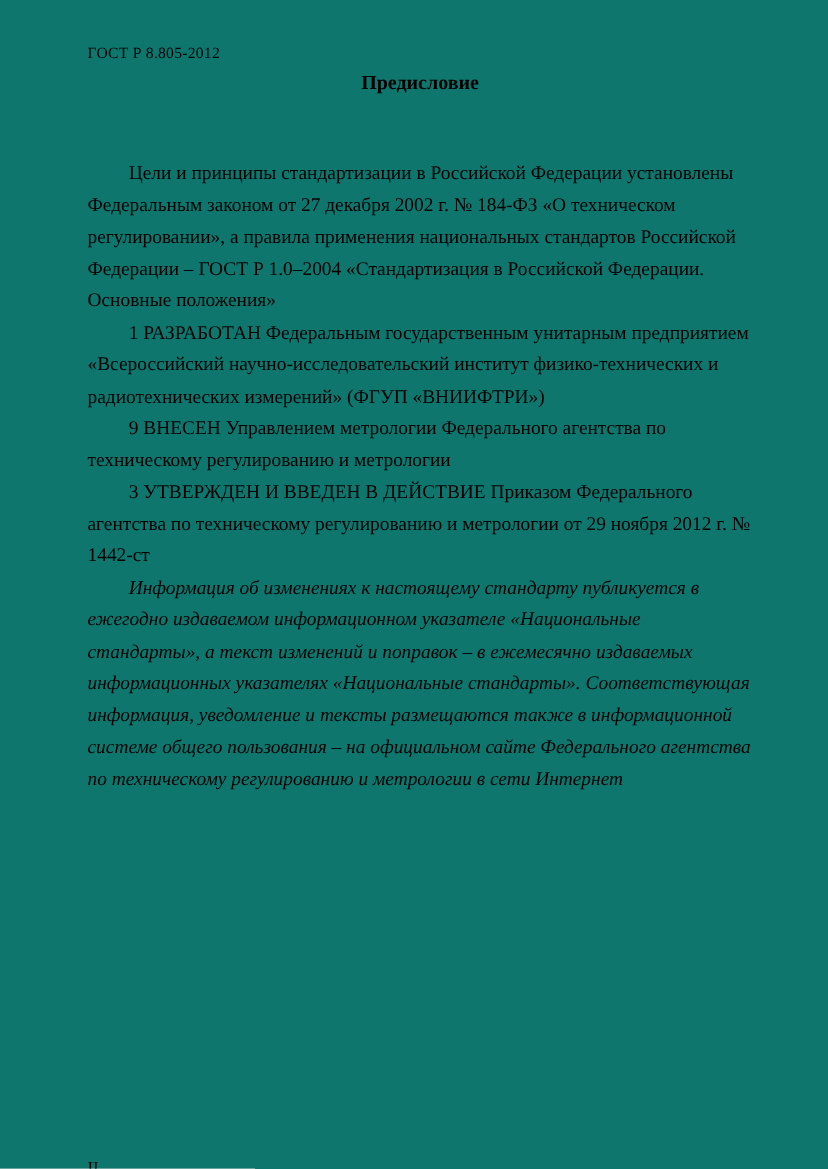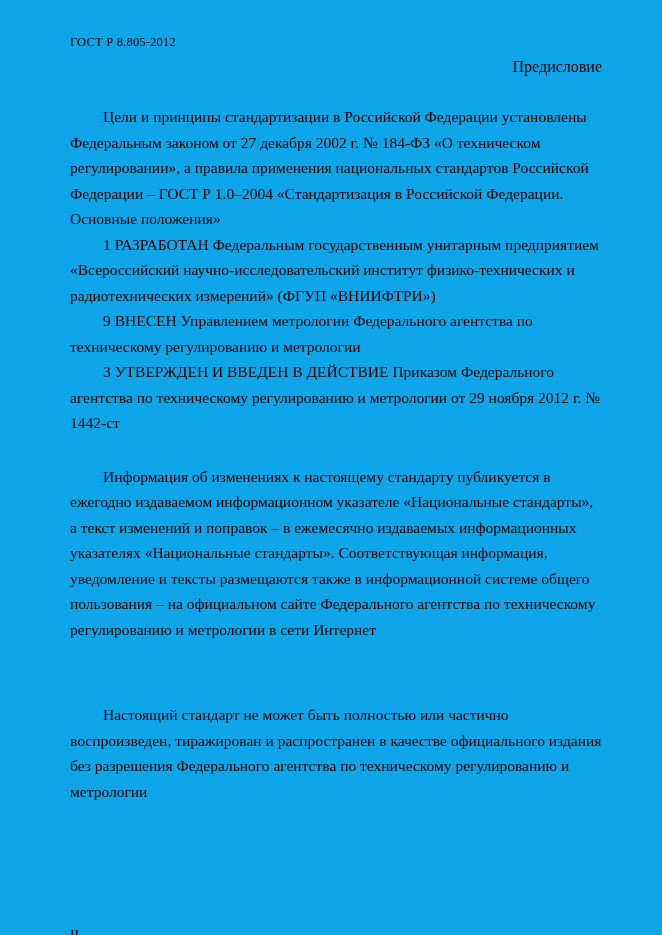--- a/index.html
+++ b/index.html
@@ -5,56 +5,56 @@
   html, body {
     margin: 0;
     padding: 0;
     background: #e8e8e8;
   }
   .page {
     position: relative;
     width: 662px;
     height: 935px;
     margin: 0 auto;
-    background: #0ea5e9;
+    background: #0f766e;
     color: #000000;
     font-family: "Liberation Serif", "DejaVu Serif", serif;
     overflow: hidden;
   }
   .doc-header {
     position: absolute;
     top: 35px;
     left: 70px;
     font-size: 12.5px;
     letter-spacing: 0.2px;
   }
   .doc-title {
     position: absolute;
     top: 58px;
     left: 70px;
     width: 532px;
-    text-align: right;
-    font-weight: normal;
+    text-align: center;
+    font-weight: bold;
     font-size: 16px;
   }
   .doc-body {
     position: absolute;
-    top: 104px;
+    top: 126px;
     left: 70px;
     width: 532px;
     font-size: 15.5px;
     line-height: 25.5px;
     text-align: left;
   }
   .doc-body p {
     margin: 0;
     text-indent: 33px;
   }
   p.note {
-    margin-top: 28px;
+    font-style: italic;
   }
   p.copyright {
     text-indent: 0;
     text-align: right;
   }
   p.reproduction {
     margin-top: 60px;
   }
   .page-number {
     position: absolute;
@@ -71,18 +71,17 @@
   <div class="doc-header">ГОСТ Р 8.805-2012</div>
 
   <div class="doc-title">Предисловие</div>
 
   <div class="doc-body">
     <p>Цели и принципы стандартизации в Российской Федерации установлены Федеральным законом от 27 декабря 2002 г. № 184-ФЗ «О техническом регулировании», а правила применения национальных стандартов Российской Федерации – ГОСТ Р 1.0–2004 «Стандартизация в Российской Федерации. Основные положения»</p>
     <p>1 РАЗРАБОТАН Федеральным государственным унитарным предприятием «Всероссийский научно-исследовательский институт физико-технических и радиотехнических измерений» (ФГУП «ВНИИФТРИ»)</p>
     <p>9 ВНЕСЕН Управлением метрологии Федерального агентства по техническому регулированию и метрологии</p>
     <p>3 УТВЕРЖДЕН И ВВЕДЕН В ДЕЙСТВИЕ Приказом Федерального агентства по техническому регулированию и метрологии от 29 ноября 2012 г. № 1442-ст</p>
     <p class="note">Информация об изменениях к настоящему стандарту публикуется в ежегодно издаваемом информационном указателе «Национальные стандарты», а текст изменений и поправок – в ежемесячно издаваемых информационных указателях «Национальные стандарты». Соответствующая информация, уведомление и тексты размещаются также в информационной системе общего пользования – на официальном сайте Федерального агентства по техническому регулированию и метрологии в сети Интернет</p>
-    <p class="reproduction">Настоящий стандарт не может быть полностью или частично воспроизведен, тиражирован и распространен в качестве официального издания без разрешения Федерального агентства по техническому регулированию и метрологии</p>
   </div>
 
   <div class="page-number">II</div>
 
 </div>
 
 </body></html>

